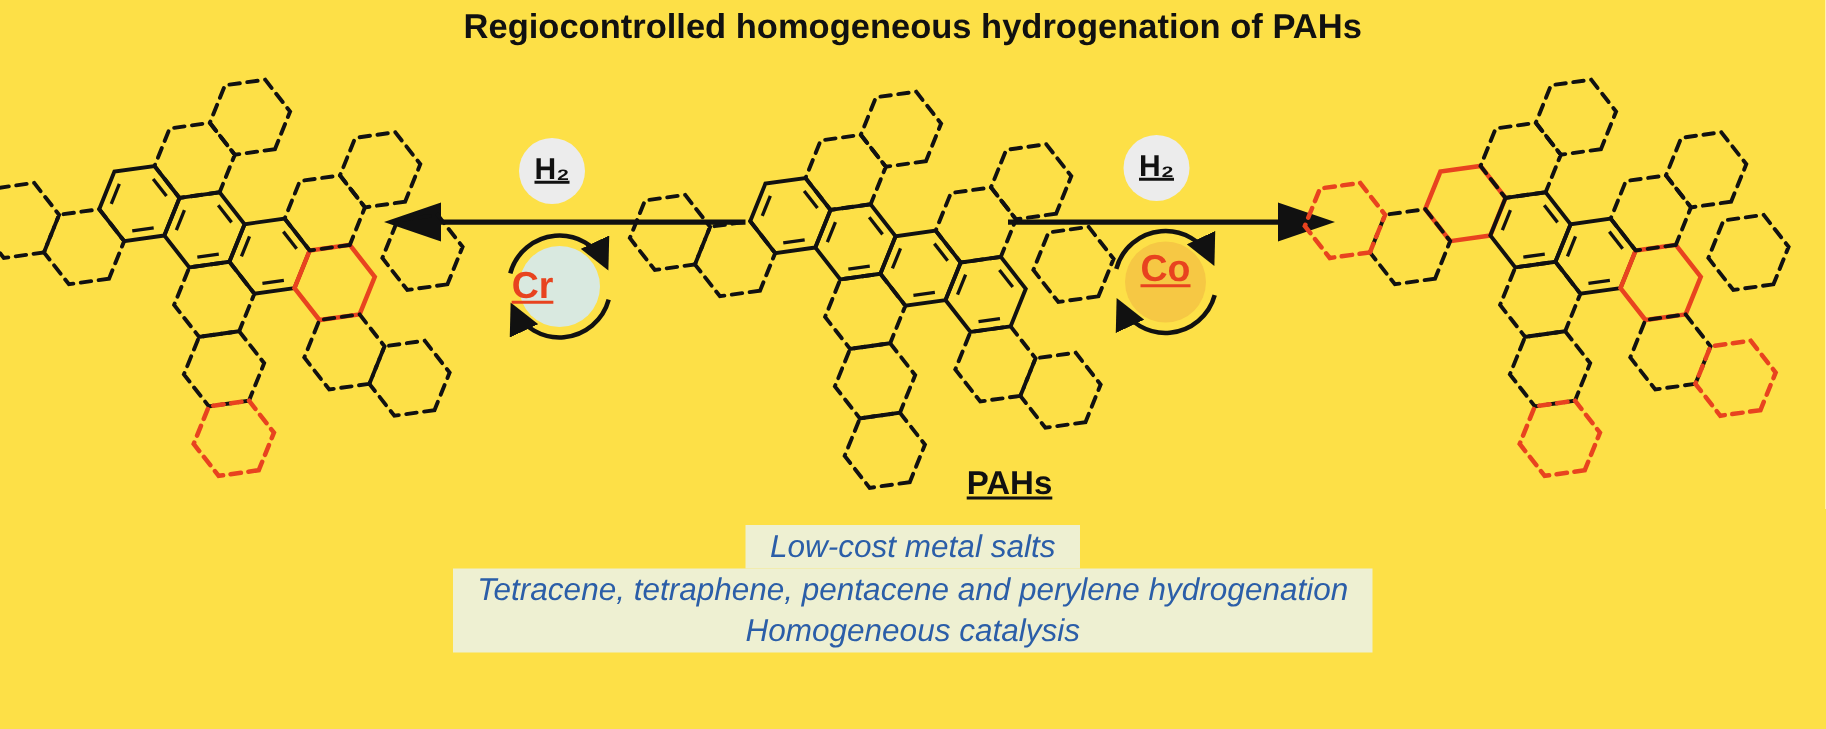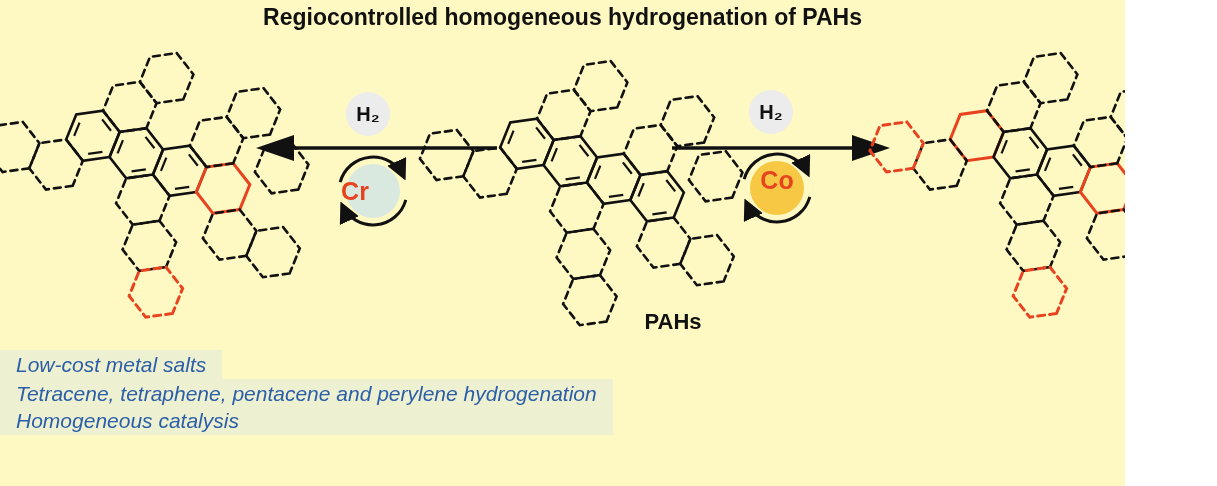--- a/index.html
+++ b/index.html
@@ -1,27 +1,27 @@
 <!DOCTYPE html>
 <html style="--red: #e8431f; --blue: #2b5ea8; --hl: #eef0d2; --crbg: #d9e9e0; --cobg: #f6c844; --h2bg: #ececec;"><head>
 <meta charset="utf-8">
 <style>
   html,body{margin:0;padding:0;background:#fff;}
-  .stage{position:relative;width:1125px;height:486px;background:#fef9c3;overflow:hidden;
+  .stage{position:relative;width:1217px;height:486px;background:#fde047;overflow:hidden;
          font-family:"Liberation Sans",sans-serif;}
   svg{position:absolute;left:0;top:0;}
-  .abs{position:absolute;transform:translate(-50%,-50%);white-space:nowrap;}
+  .abs{position:absolute;transform:translate(-50%,-50%);white-space:nowrap;text-decoration:underline;}
   .title{position:absolute;left:0;right:0;top:4px;text-align:center;
          font-size:23px;font-weight:bold;color:#111;}
   .h2lab{font-size:20px;font-weight:bold;color:#111;}
   .catlab{font-size:25px;font-weight:bold;color:var(--red);}
   .pahslab{font-size:22px;font-weight:bold;color:#111;}
   .hlwrap{position:absolute;left:0;right:0;top:350px;text-align:center;
           font-style:italic;font-size:21px;color:var(--blue);}
-  .hlrow{text-align:left;}
+  .hlrow{text-align:center;}
   .hlbox{display:inline-block;background:var(--hl);padding:1px 16px;line-height:27px;}
   
   .hb{fill:none;stroke:#111;stroke-width:2.6;}
   .hd{fill:none;stroke:#111;stroke-width:2.6;stroke-dasharray:7 5;stroke-linecap:round;}
   .hr{fill:none;stroke:var(--red);stroke-width:3;}
   .hrd{fill:none;stroke:var(--red);stroke-width:3;stroke-dasharray:7 5;stroke-linecap:round;}
   .inner{stroke:#111;stroke-width:2.2;}
   .rxline{stroke:#111;stroke-width:3.5;}
   .rxhead{fill:#111;}
   .h2chip{fill:var(--h2bg);}

